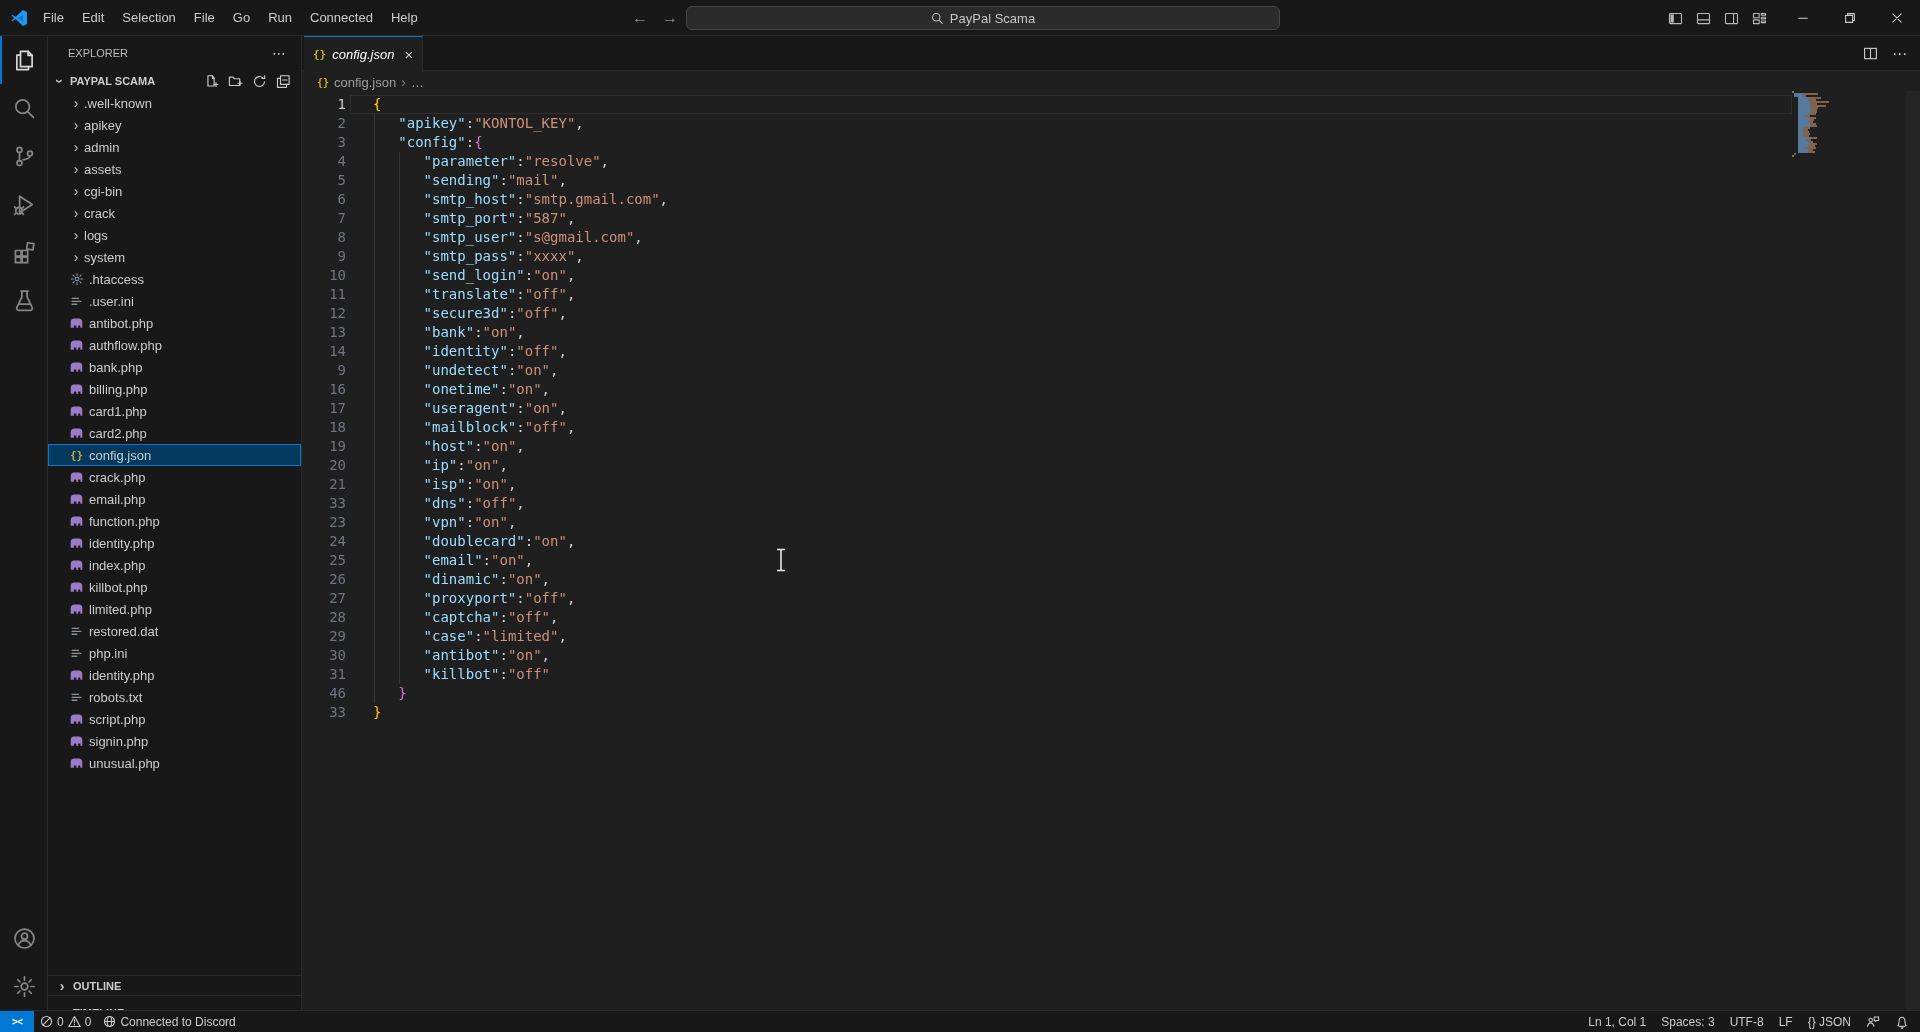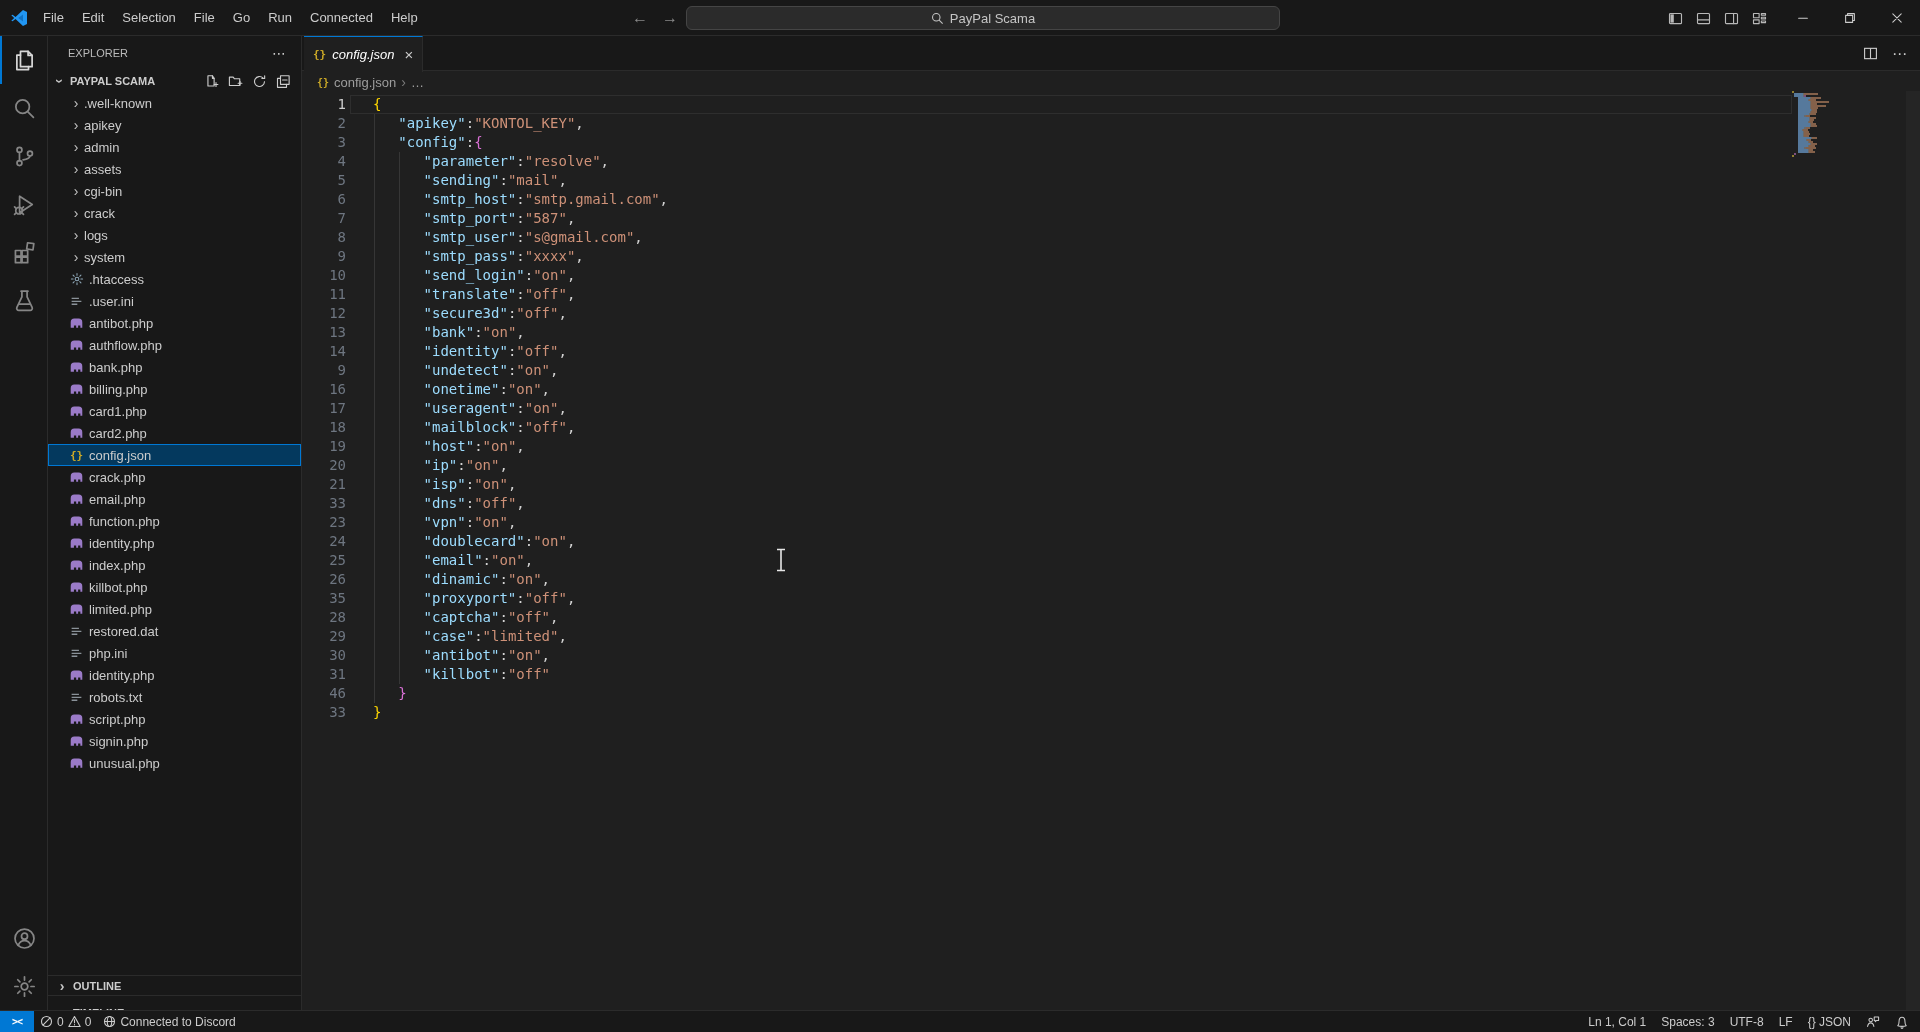--- a/index.html
+++ b/index.html
@@ -640,21 +640,21 @@
       </div>
       <div class="cl">
         <span class="ln">25</span>
         <span class="ct"><span>      </span><span class="k">"email"</span><span class="p">:</span><span class="s">"on"</span><span class="p">,</span></span>
       </div>
       <div class="cl">
         <span class="ln">26</span>
         <span class="ct"><span>      </span><span class="k">"dinamic"</span><span class="p">:</span><span class="s">"on"</span><span class="p">,</span></span>
       </div>
       <div class="cl">
-        <span class="ln">35</span>
+        <span class="ln">27</span>
         <span class="ct"><span>      </span><span class="k">"proxyport"</span><span class="p">:</span><span class="s">"off"</span><span class="p">,</span></span>
       </div>
       <div class="cl">
         <span class="ln">28</span>
         <span class="ct"><span>      </span><span class="k">"captcha"</span><span class="p">:</span><span class="s">"off"</span><span class="p">,</span></span>
       </div>
       <div class="cl">
         <span class="ln">29</span>
         <span class="ct"><span>      </span><span class="k">"case"</span><span class="p">:</span><span class="s">"limited"</span><span class="p">,</span></span>
       </div>

